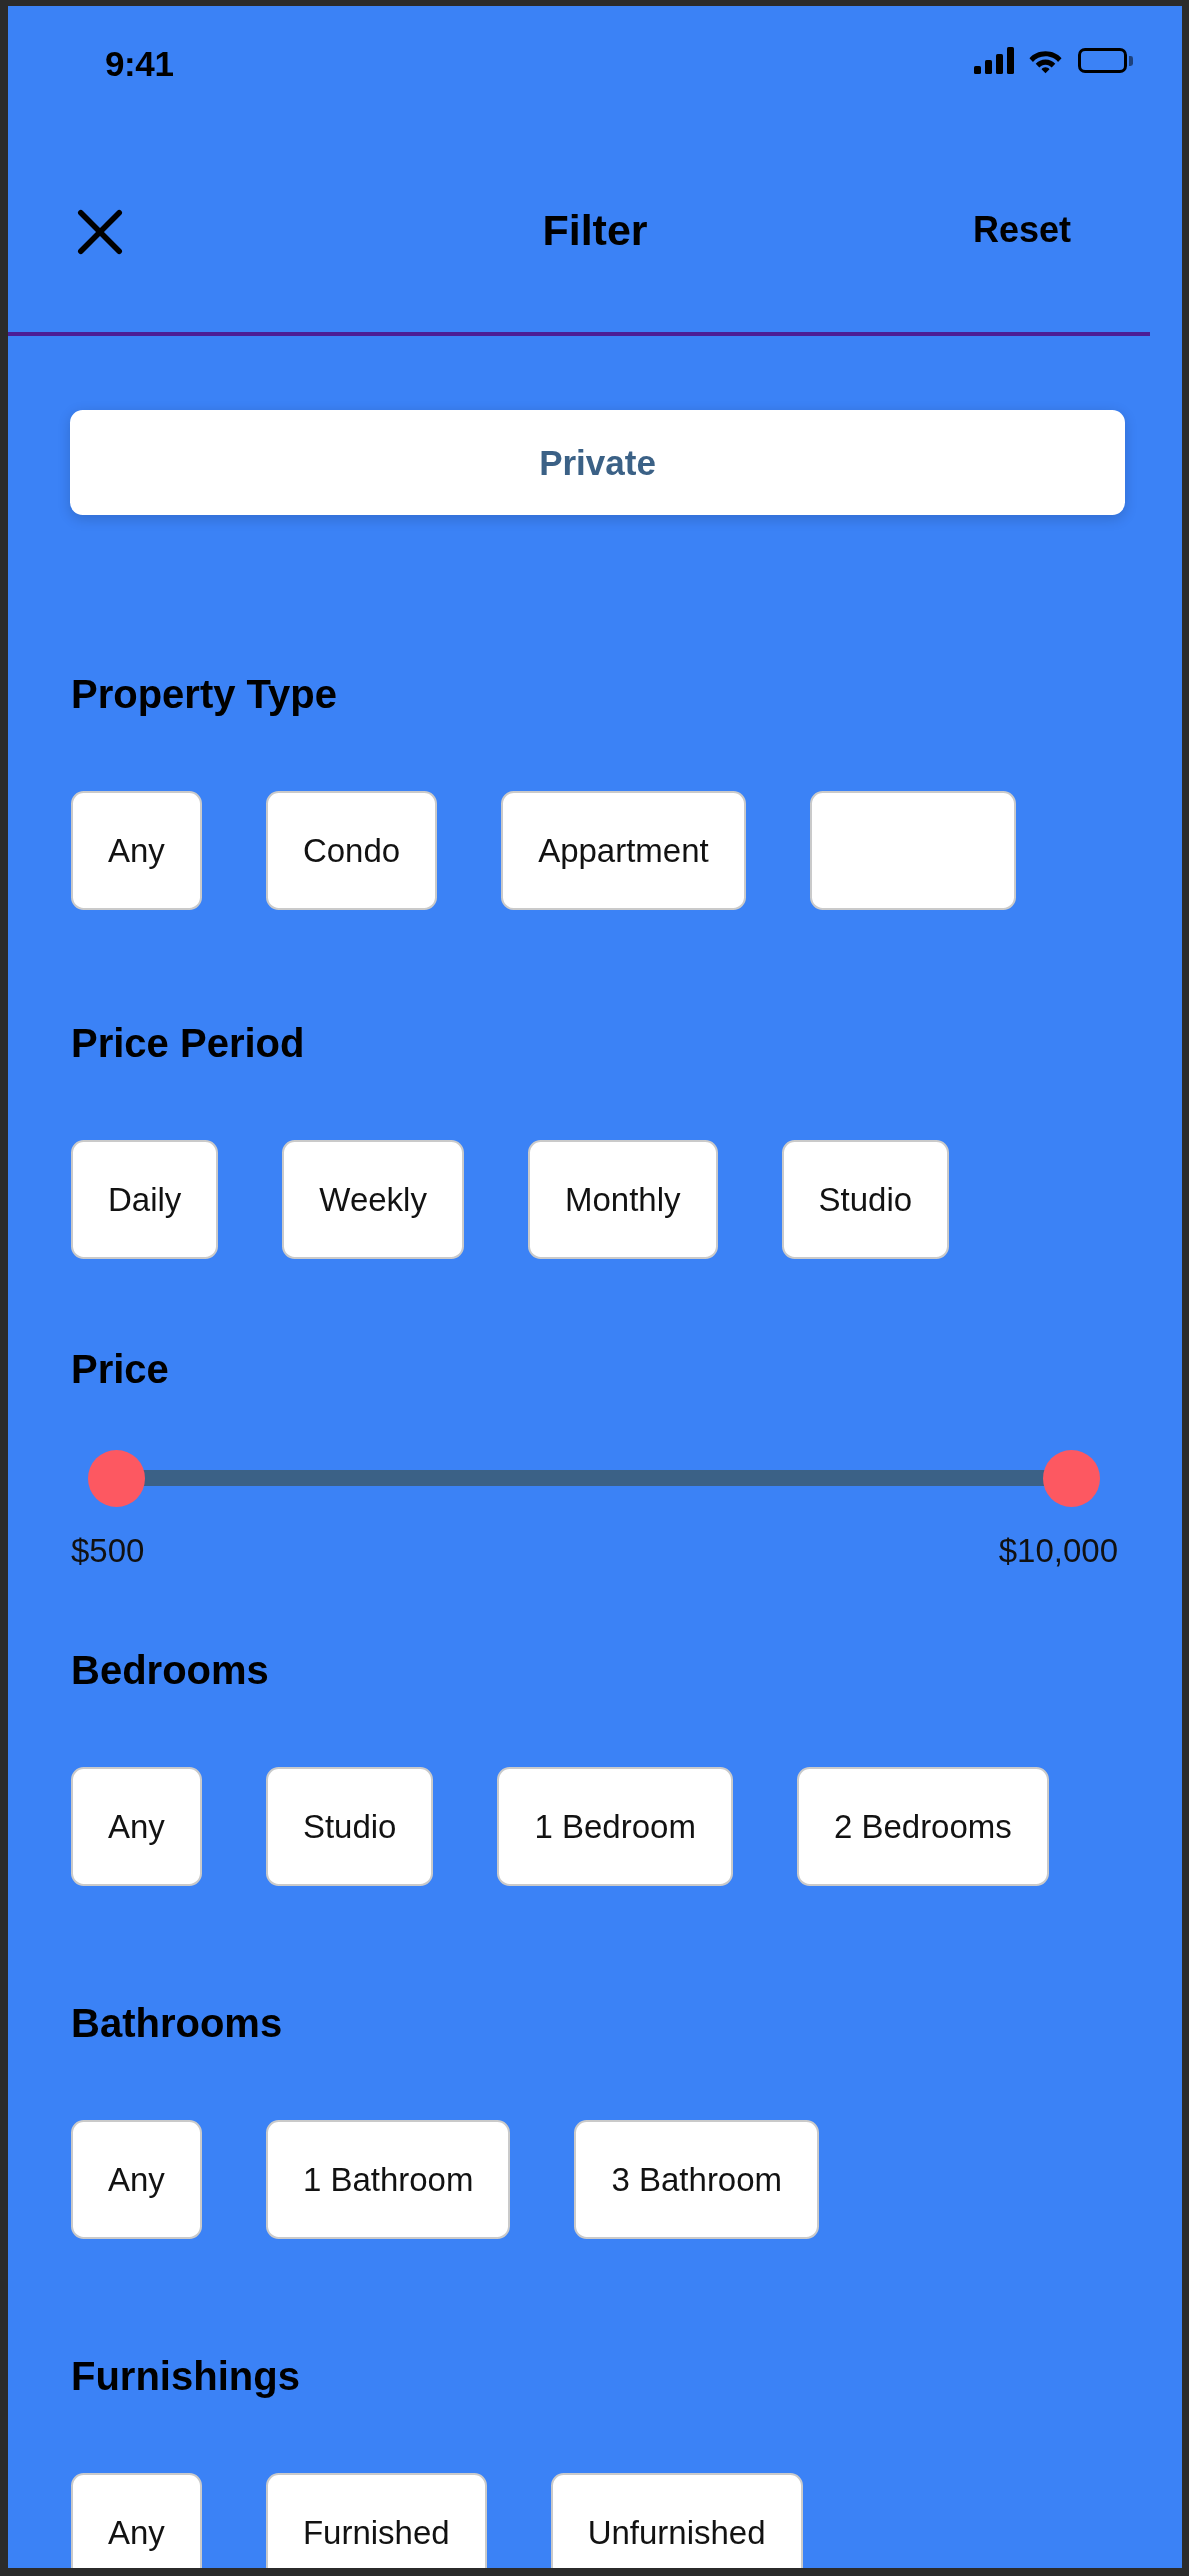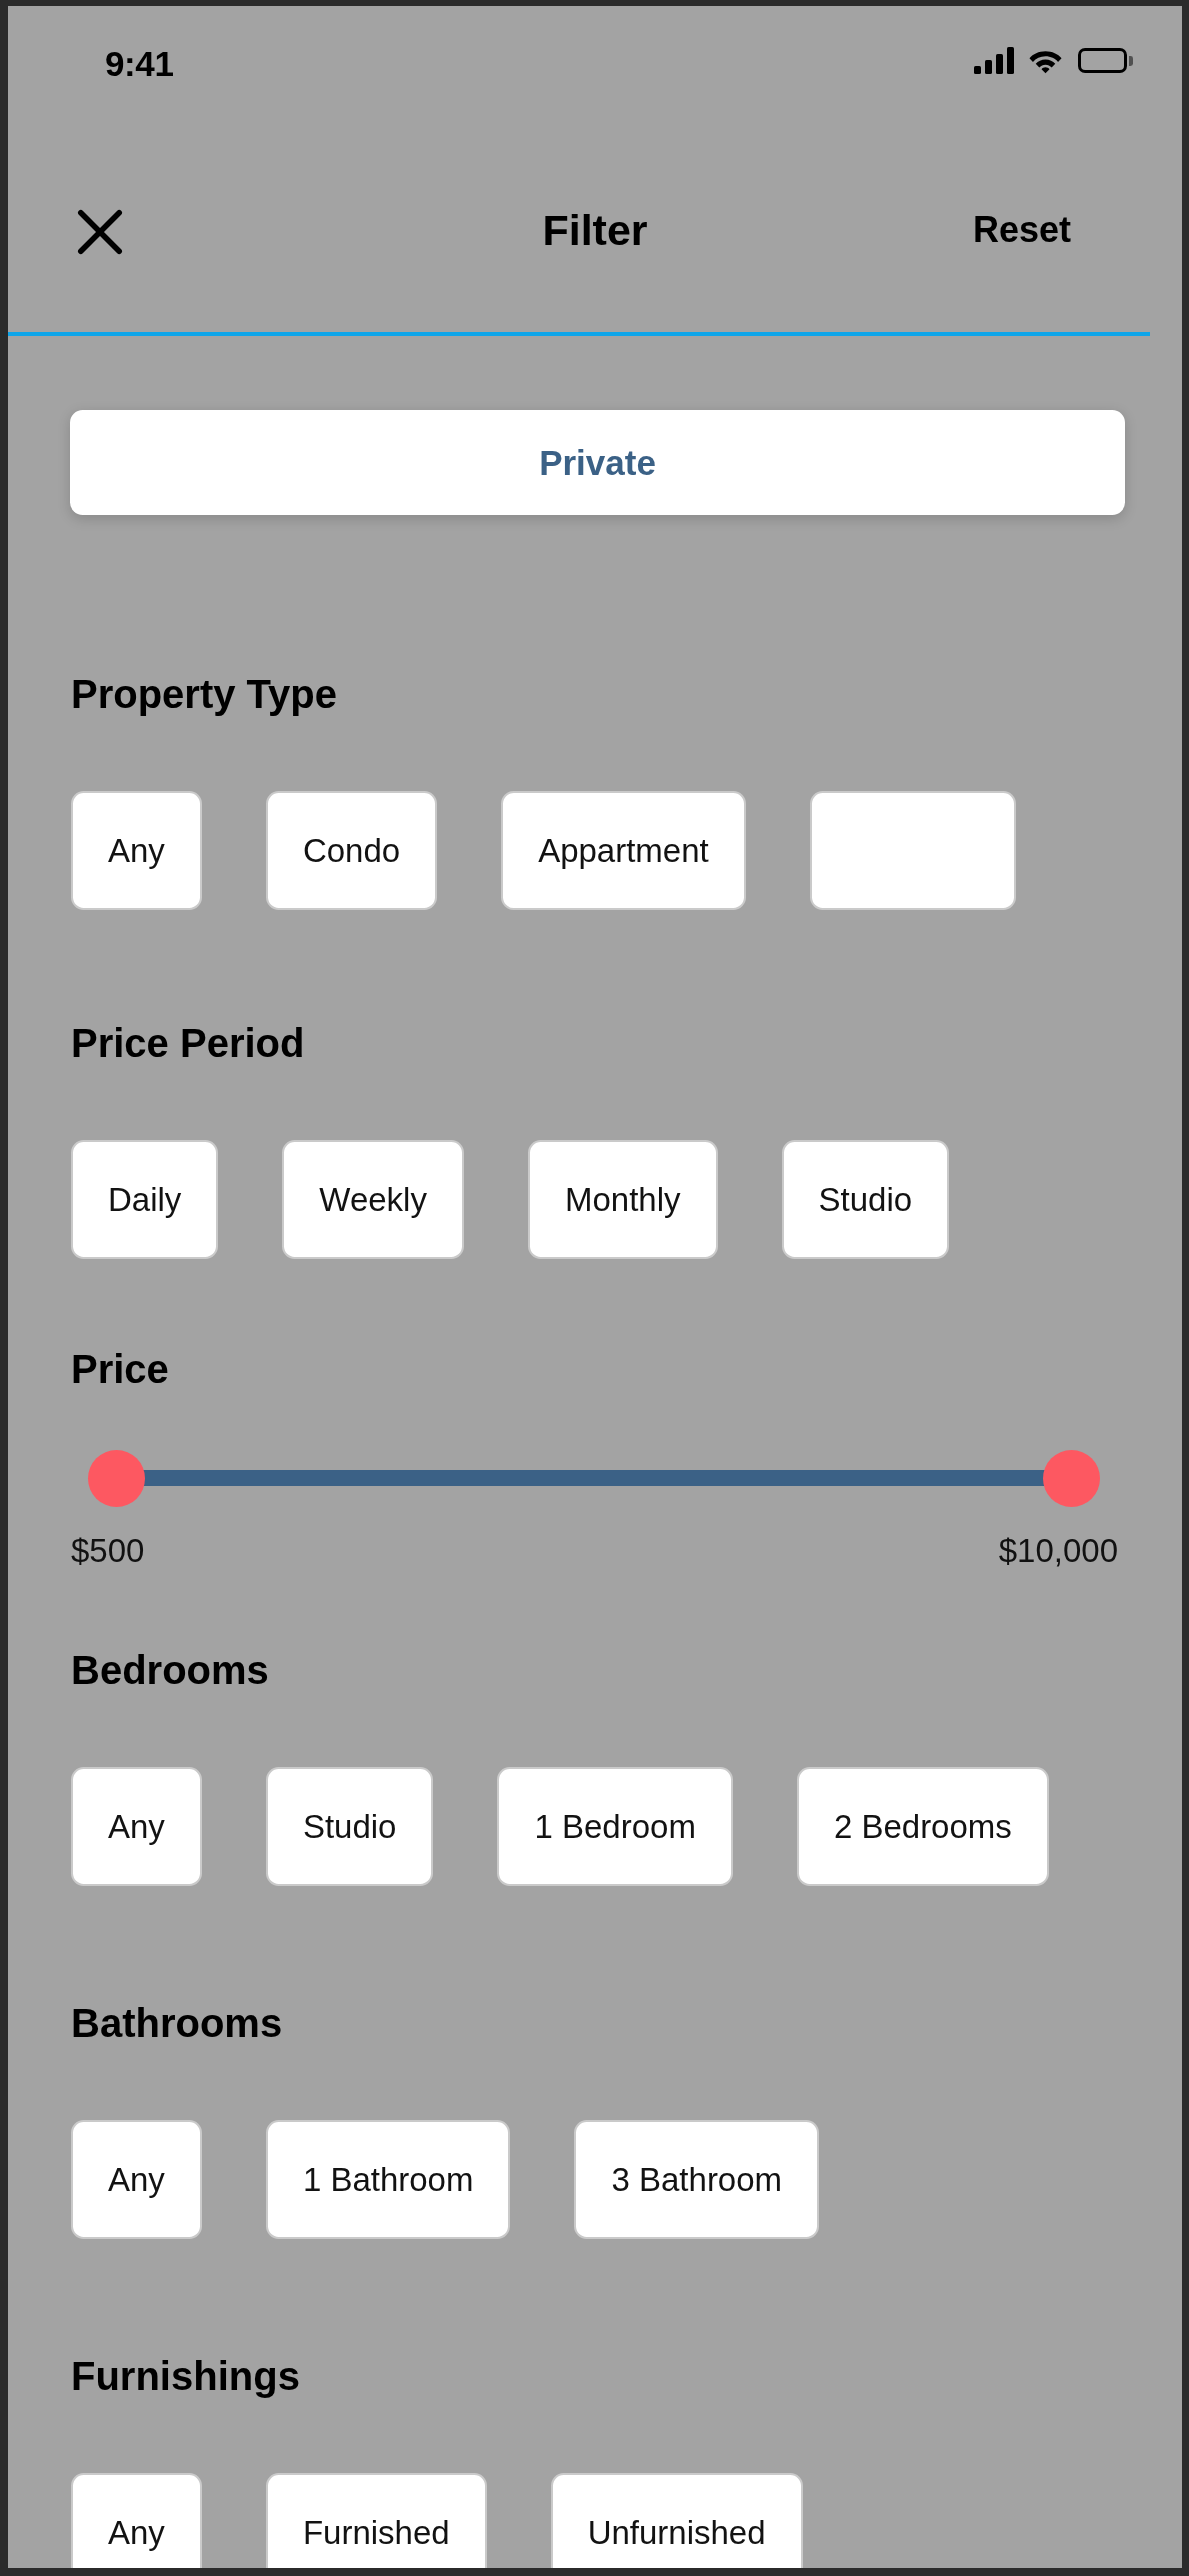--- a/index.html
+++ b/index.html
@@ -18,21 +18,21 @@
     width: 1190px;
     height: 2576px;
     background: #2b2b2b;
     padding: 6.3px 8px 8px 8px;
   }
 
   .screen {
     position: relative;
     width: 1174px;
     height: 2562px;
-    background: #a3a3a3;
+    background: #3b82f6;
     overflow: hidden;
   }
 
   
   .status-bar {
     position: absolute;
     left: 0; top: 0;
     width: 1174px;
     height: 105px;
   }
@@ -79,21 +79,21 @@
     margin-left: 2.4px;
     opacity: .5;
   }
 
   
   .nav-header {
     position: absolute;
     left: 0; top: 105px;
     width: 1142px;
     height: 225px;
-    border-bottom: 4px solid #0ea5e9;
+    border-bottom: 4px solid #4c1d95;
   }
   .nav-close {
     position: absolute;
     left: 68px; top: 97px;
     width: 48px; height: 48px;
     cursor: pointer;
   }
   .nav-close svg { width: 48px; height: 48px; display: block; }
   .nav-title {
     position: absolute;

